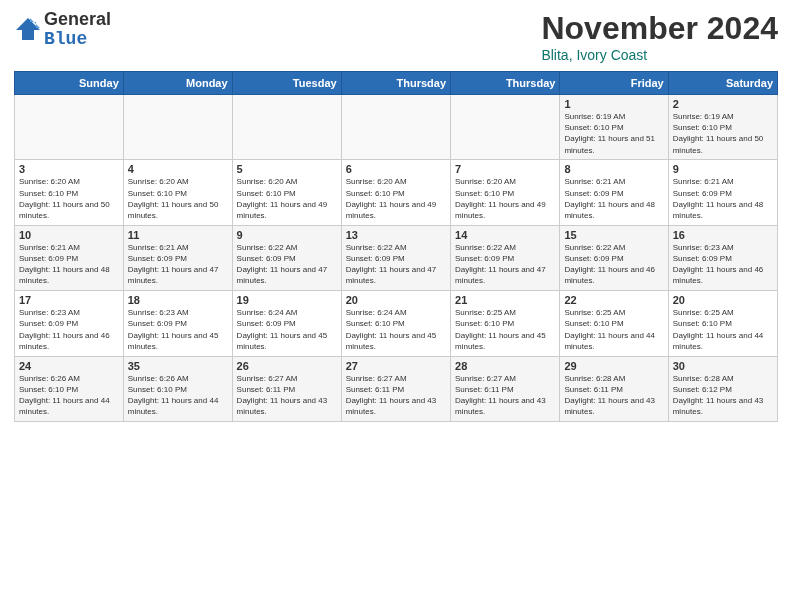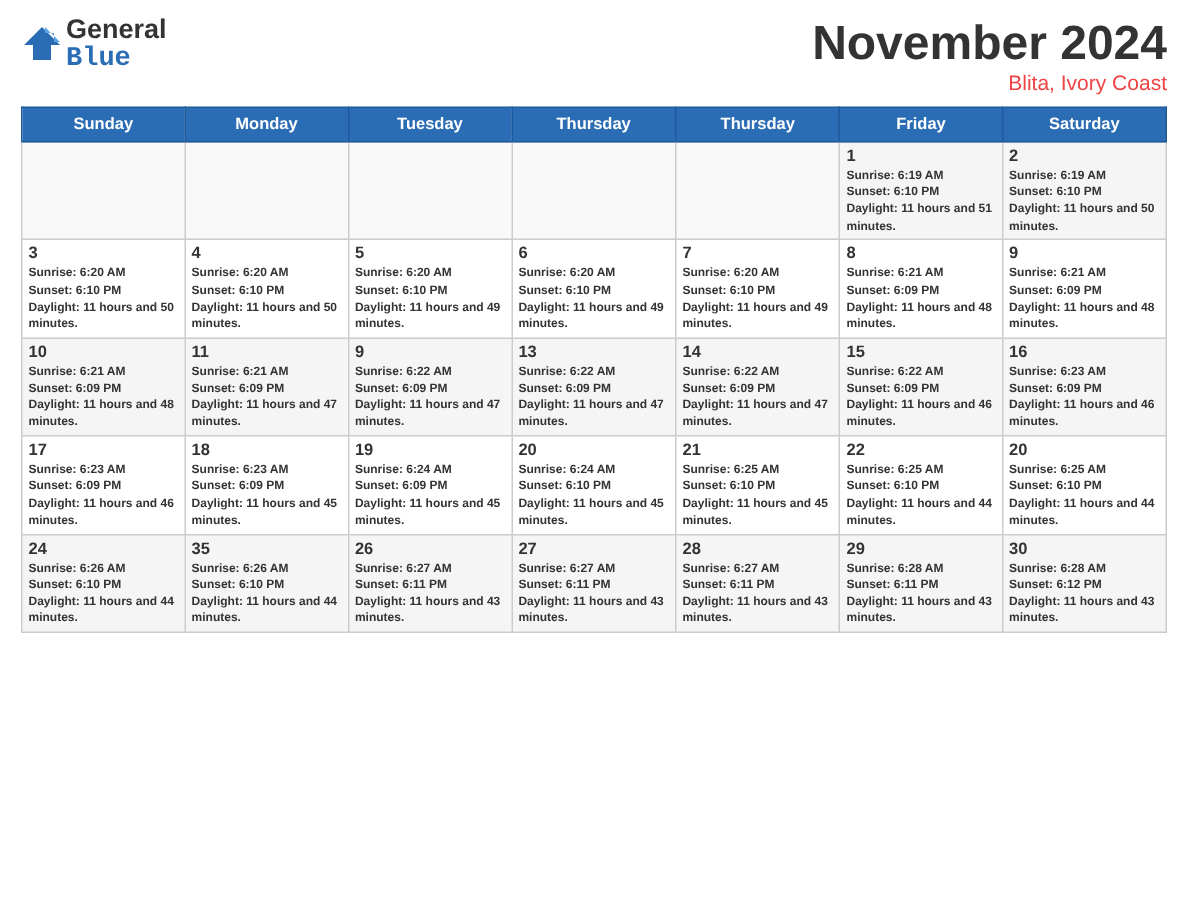--- a/index.html
+++ b/index.html
@@ -42,43 +42,43 @@
       font-weight: bold;
       color: #2a6db5;
       font-family: Liberation Mono, monospace;
     }
     .logo-icon {
       width: 28px;
       height: 28px;
       margin-right: 2px;
     }
     .title-area {
-      text-align: right;
+      text-align: left;
     }
     .month-title {
       font-size: 32px;
       font-weight: bold;
       color: #333;
     }
     .location {
       font-size: 14px;
-      color: #ef4444;
+      color: #0f766e;
     }
     .calendar {
       width: 100%;
       border-collapse: collapse;
       flex: 1;
     }
     .calendar th {
       background-color: #2a6db5;
       color: #fff;
       font-size: 11px;
       font-weight: bold;
       padding: 5px 4px;
-      text-align: center;
+      text-align: right;
       border: 1px solid #1e5a9a;
     }
     .calendar td {
       border: 1px solid #ccc;
       vertical-align: top;
       padding: 3px 4px;
       font-size: 8.5px;
       color: #333;
       background: #fff;
       width: 113px;
@@ -93,21 +93,20 @@
       font-size: 11px;
       font-weight: bold;
       color: #333;
       display: block;
       margin-bottom: 1px;
     }
     .day-info {
       font-size: 8px;
       color: #333;
       line-height: 1.4;
-      font-weight: bold;
     }
     .empty-cell {
       background: #f9f9f9 !important;
     }
   </style>
 </head>
 <body>
 
 <div class="container">
   <div class="header">

